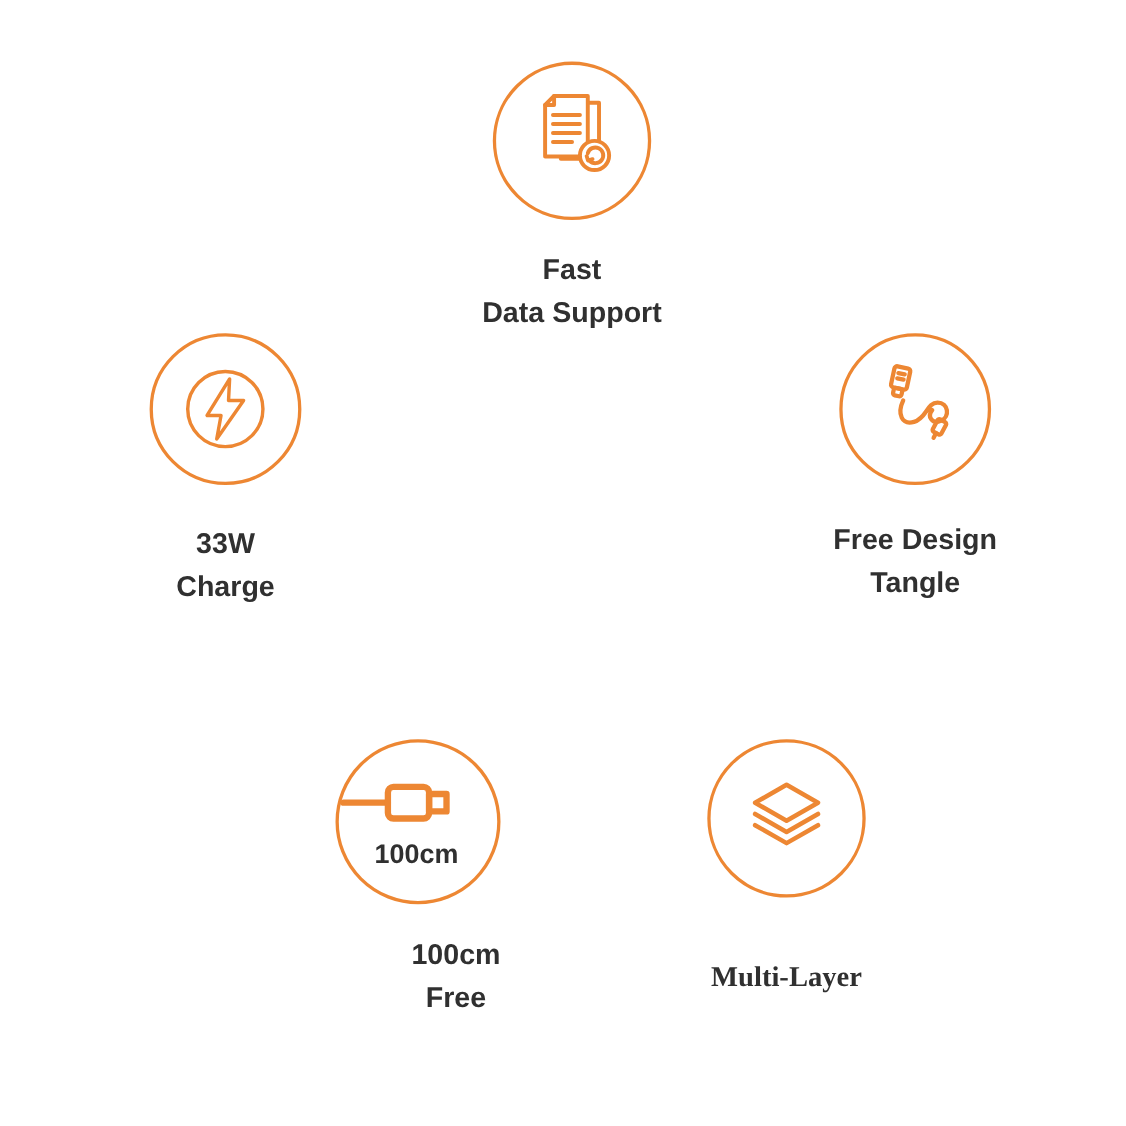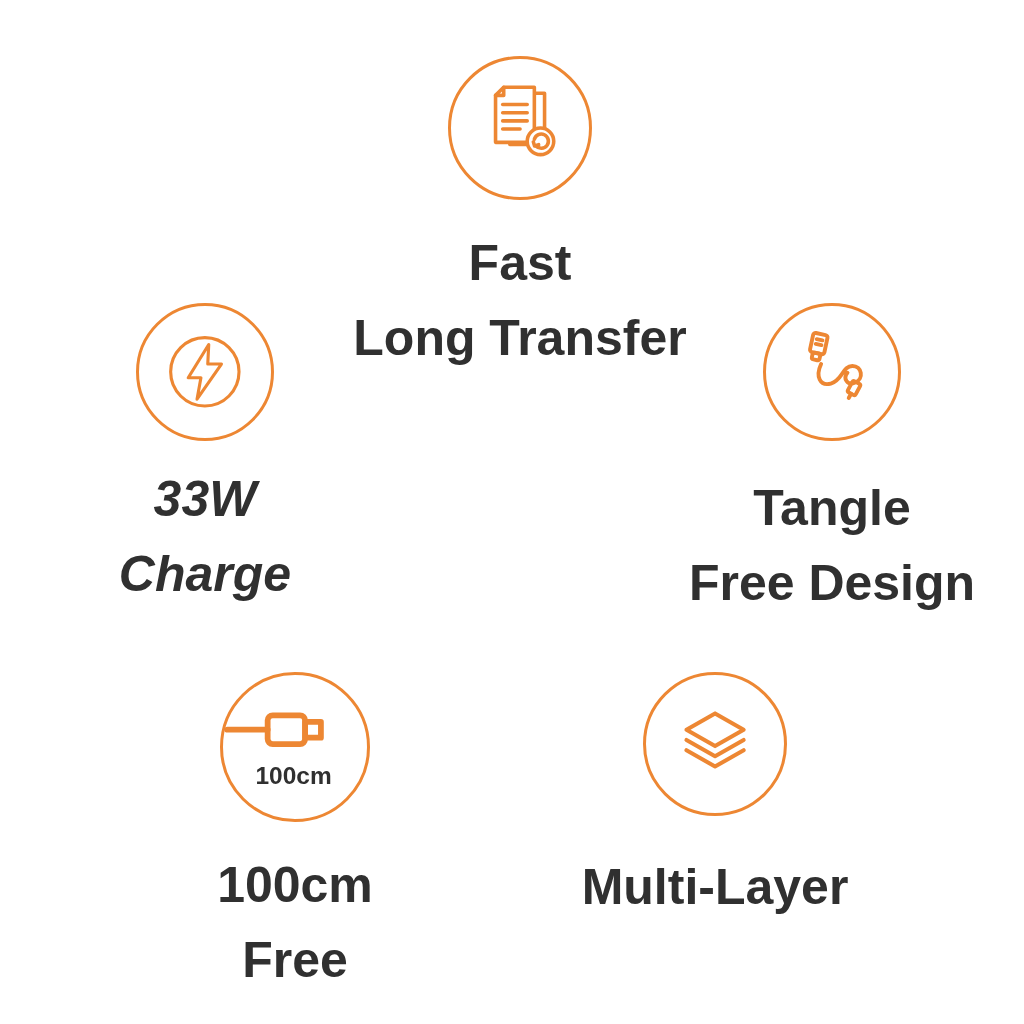--- a/index.html
+++ b/index.html
@@ -35,47 +35,47 @@
   .icon-circle svg {
     width: 74%;
     height: 74%;
     color: var(--accent);
     display: block;
   }
   .icon-circle.wide svg { width: 100%; height: 100%; }
   .label {
     text-align: center;
     font-weight: bold;
-    font-size: 50px;
+    font-size: 26px;
     line-height: 1.5;
     color: var(--text);
     white-space: nowrap;
   }
   .svg-label {
     font-family: "Liberation Sans", sans-serif;
     font-weight: bold;
     font-size: 17px;
     fill: var(--text);
   }
   
   .f0 { left: 320px; top: 56px;  width: 400px; }
   .f0 .icon-circle { width: 144px; height: 144px; }
   .f0 .label { margin-top: 26px; }
   .f1 { left: 45px;  top: 303px; width: 320px; }
   .f1 .icon-circle { width: 138px; height: 138px; }
-  .f1 .label { margin-top: 21px; font-style: italic; }
+  .f1 .label { margin-top: 34px; }
   .f2 { left: 662px; top: 303px; width: 340px; }
   .f2 .icon-circle { width: 138px; height: 138px; }
   .f2 .label { margin-top: 30px; }
-  .f3 { left: 135px; top: 672px; width: 320px; }
+  .f3 { left: 135px; top: 672px; width: 320px; align-items: flex-end; }
   .f3 .icon-circle { width: 150px; height: 150px; }
   .f3 .label { margin-top: 26px; }
   .f4 { left: 535px; top: 672px; width: 360px; }
   .f4 .icon-circle { width: 144px; height: 144px; }
-  .f4 .label { margin-top: 34px; }
+  .f4 .label { margin-top: 52px; font-family: Liberation Serif, serif; }
 </style>
 </head>
 <body>
 
 <div class="canvas">
 
   <div class="feature f0">
     <div class="icon-circle">
       <svg viewBox="0 0 100 100" fill="none" stroke="currentColor" stroke-width="3.5" stroke-linecap="round" stroke-linejoin="round">
 
@@ -89,21 +89,21 @@
         <path d="M33 43 H57"></path>
         <path d="M33 51 H50"></path>
 
         <circle cx="70" cy="63" r="13" fill="#ffffff"></circle>
         <path d="M64 61 a7 7 0 1 1 1.6 6.6"></path>
         <path d="M63 63.5 l1.2 4 l4 -1.2"></path>
       </svg>
     </div>
     <div class="label">
       <div>Fast</div>
-      <div>Long Transfer</div>
+      <div>Data Support</div>
     </div>
   </div>
 
   <div class="feature f1">
     <div class="icon-circle">
       <svg viewBox="0 0 100 100" fill="none" stroke="currentColor" stroke-width="3.2" stroke-linecap="round" stroke-linejoin="round">
         <circle cx="50" cy="50" r="35"></circle>
         <path d="M54 22 L33 56 H46 L42 78 L67 42 H53 Z"></path>
       </svg>
     </div>
@@ -126,22 +126,22 @@
 
         <path d="M39 42 C33 55 38 65 49 62 C61 58.5 61 44 71 44 C81 44 83 57 74 61 C66 64.5 61 57 66 51"></path>
 
         <g transform="rotate(28 72 68)">
           <rect x="67.5" y="60" width="9" height="13" rx="2"></rect>
           <path d="M72 73 v5"></path>
         </g>
       </svg>
     </div>
     <div class="label">
+      <div>Free Design</div>
       <div>Tangle</div>
-      <div>Free Design</div>
     </div>
   </div>
 
   <div class="feature f3">
     <div class="icon-circle wide">
       <svg viewBox="0 0 100 100" fill="none" stroke="currentColor" stroke-width="4" stroke-linecap="round" stroke-linejoin="round">
 
         <path d="M3 38 H31"></path>
 
         <rect x="31" y="28" width="26" height="20" rx="3.5"></rect>

